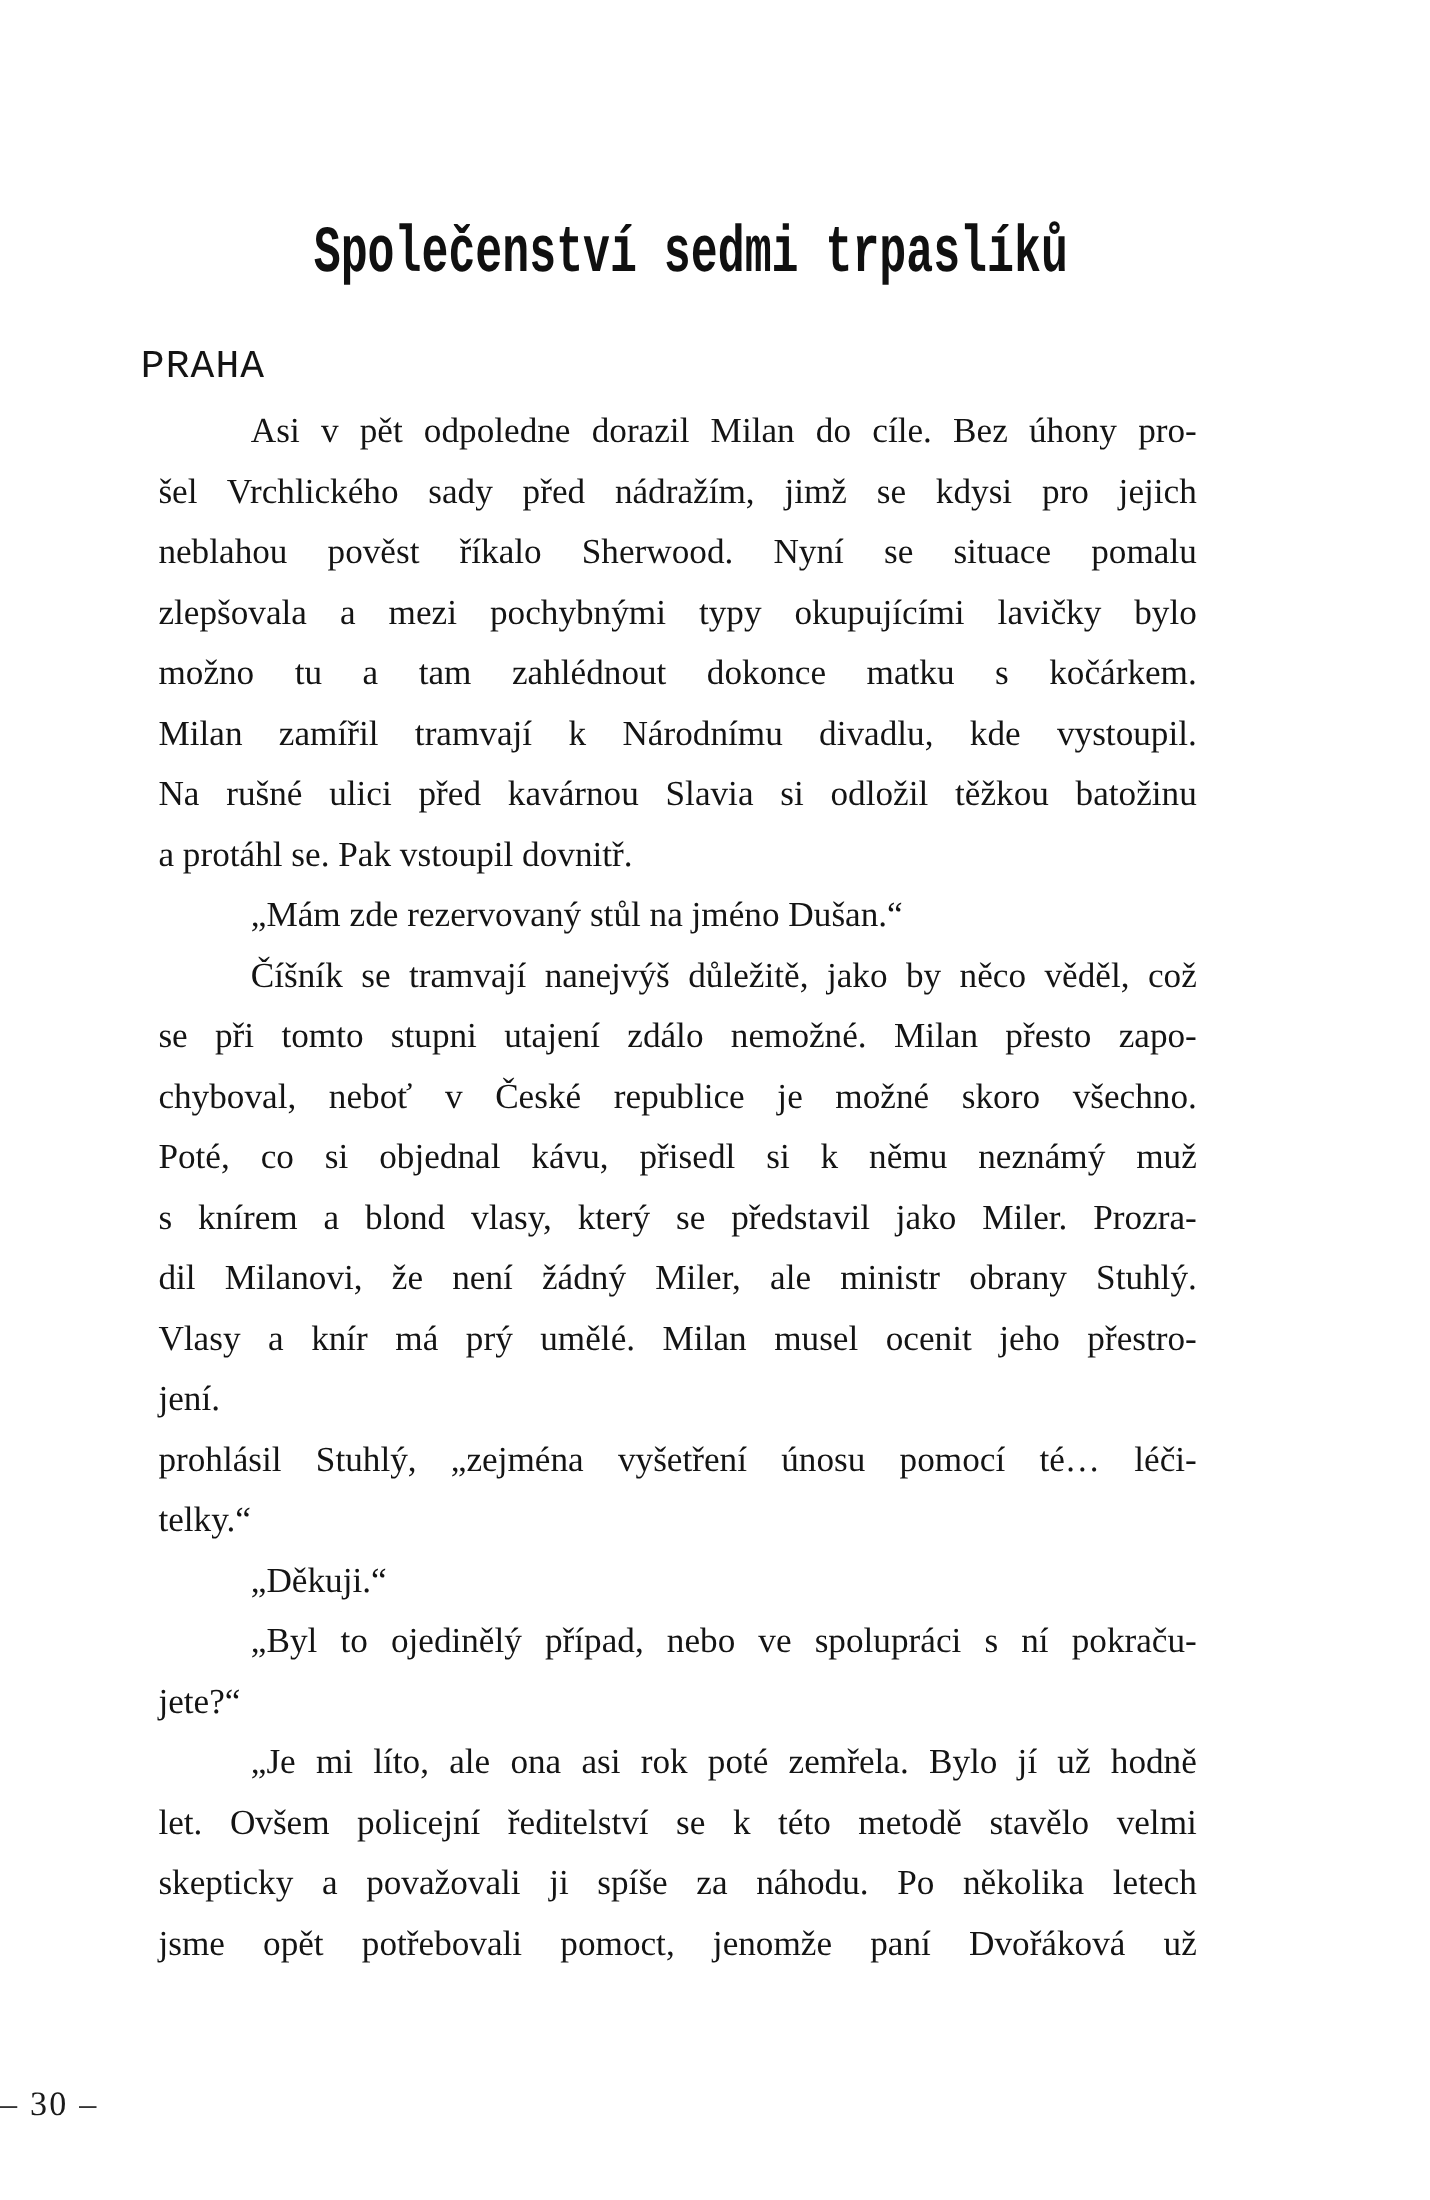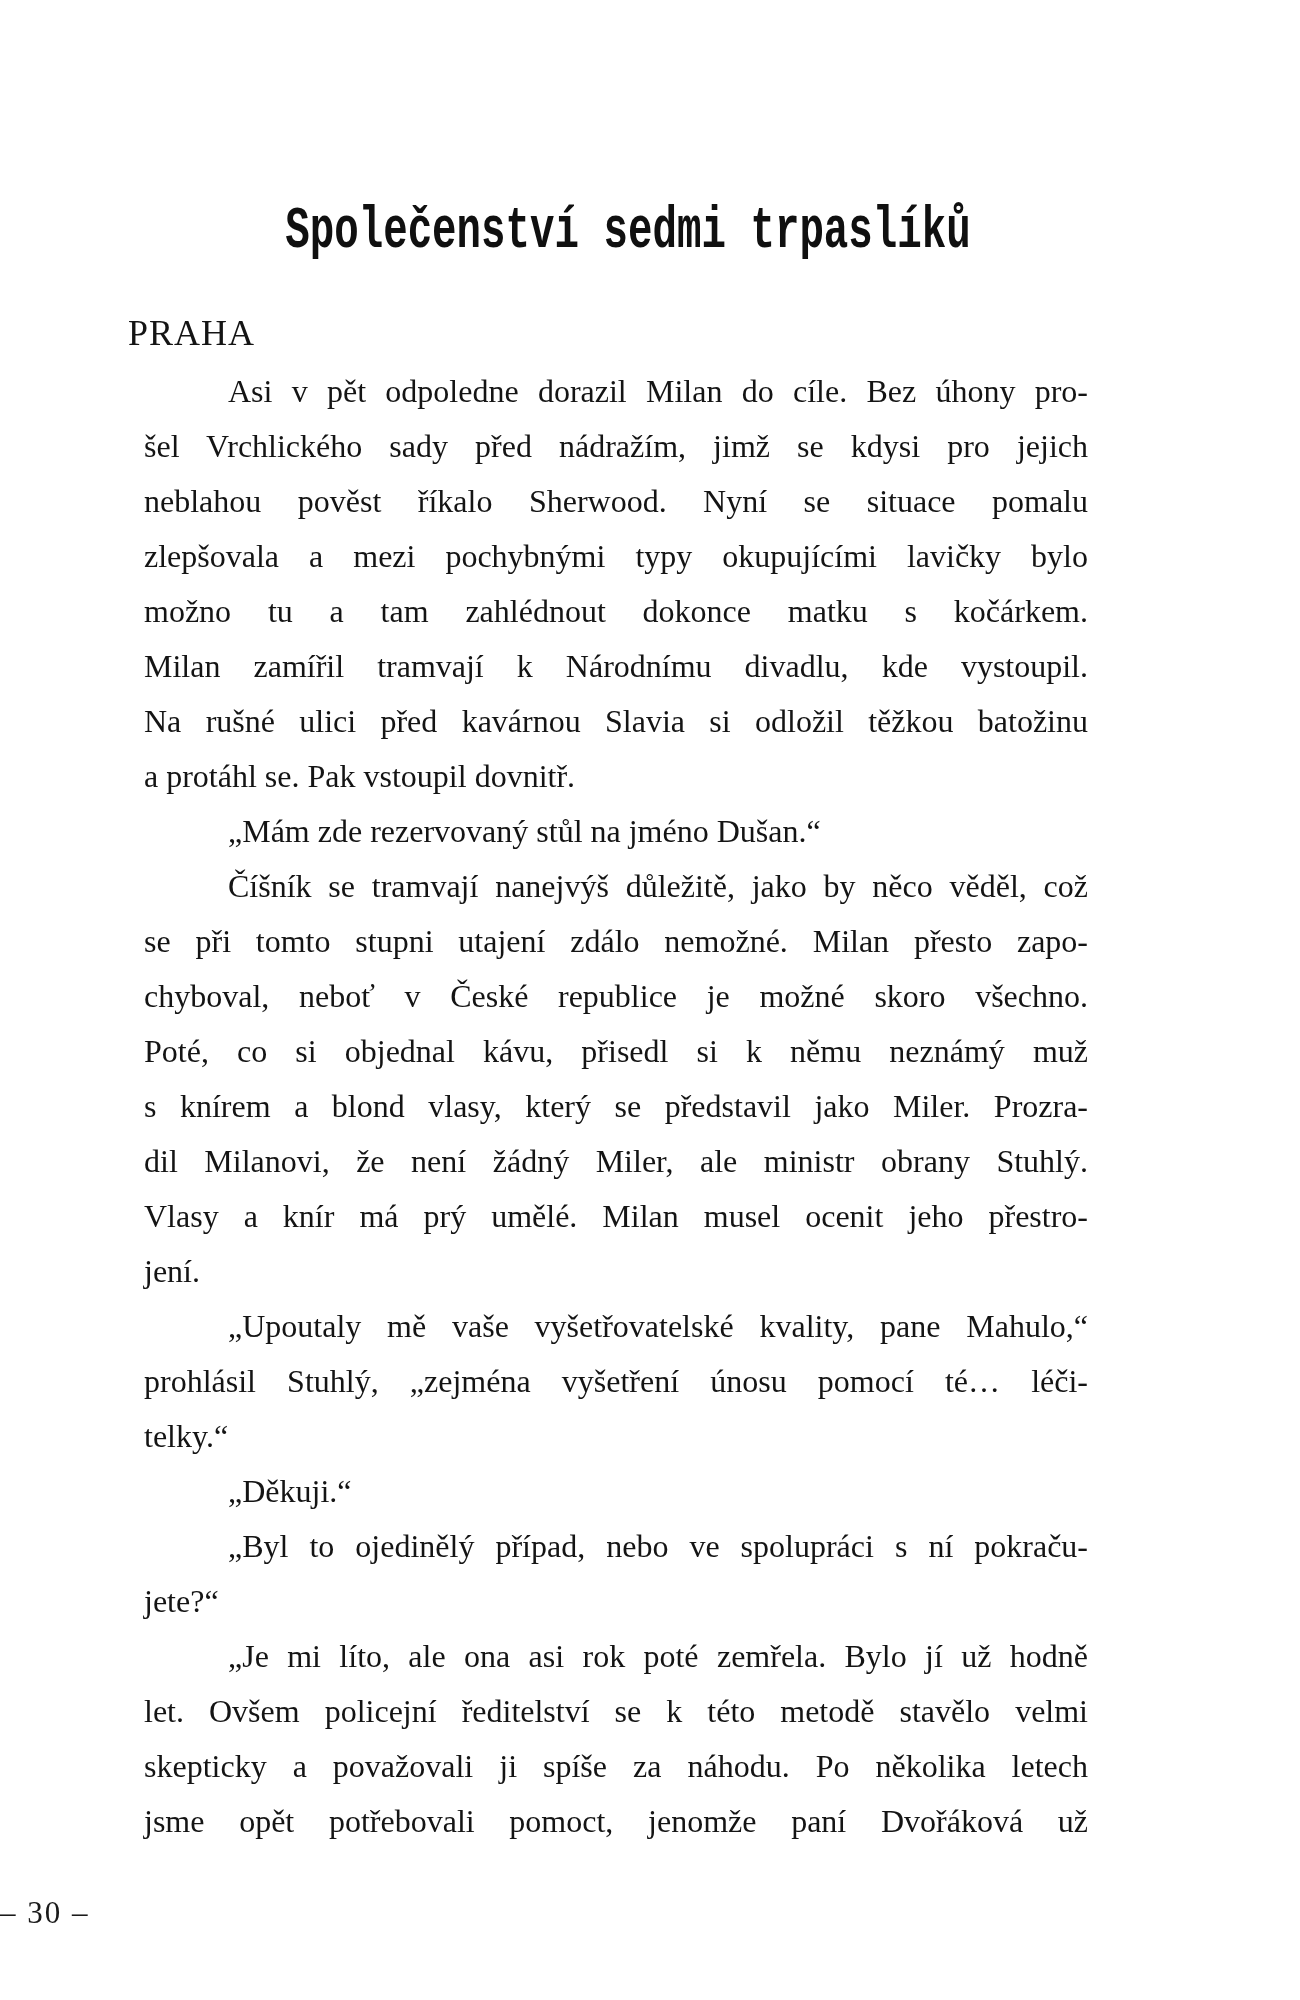--- a/index.html
+++ b/index.html
@@ -35,20 +35,21 @@
   .section-heading {
     position: absolute;
     top: 306px;
     left: 128px;
     width: 960px;
     height: 55px;
     line-height: 55px;
     font-size: 36px;
     letter-spacing: 1px;
     color: #141414;
+    font-family: Liberation Mono, monospace;
   }
   .body-text {
     position: absolute;
     top: 364px;
     left: 128px;
     width: 960px;
     font-size: 32px;
     color: #141414;
   }
   .body-line {
@@ -97,21 +98,20 @@
       <div class="body-line">a protáhl se. Pak vstoupil dovnitř.</div>
       <div class="body-line indent">„Mám zde rezervovaný stůl na jméno Dušan.“</div>
       <div class="body-line indent just">Číšník se tramvají nanejvýš důležitě, jako by něco věděl, což</div>
       <div class="body-line just">se při tomto stupni utajení zdálo nemožné. Milan přesto zapo-</div>
       <div class="body-line just">chyboval, neboť v České republice je možné skoro všechno.</div>
       <div class="body-line just">Poté, co si objednal kávu, přisedl si k němu neznámý muž</div>
       <div class="body-line just">s knírem a blond vlasy, který se představil jako Miler. Prozra-</div>
       <div class="body-line just">dil Milanovi, že není žádný Miler, ale ministr obrany Stuhlý.</div>
       <div class="body-line just">Vlasy a knír má prý umělé. Milan musel ocenit jeho přestro-</div>
       <div class="body-line">jení.</div>
-      <div class="body-line indent just">„Upoutaly mě vaše vyšetřovatelské kvality, pane Mahulo,“</div>
       <div class="body-line just">prohlásil Stuhlý, „zejména vyšetření únosu pomocí té… léči-</div>
       <div class="body-line">telky.“</div>
       <div class="body-line indent">„Děkuji.“</div>
       <div class="body-line indent just">„Byl to ojedinělý případ, nebo ve spolupráci s ní pokraču-</div>
       <div class="body-line">jete?“</div>
       <div class="body-line indent just">„Je mi líto, ale ona asi rok poté zemřela. Bylo jí už hodně</div>
       <div class="body-line just">let. Ovšem policejní ředitelství se k této metodě stavělo velmi</div>
       <div class="body-line just">skepticky a považovali ji spíše za náhodu. Po několika letech</div>
       <div class="body-line just">jsme opět potřebovali pomoct, jenomže paní Dvořáková už</div>
     </div>

